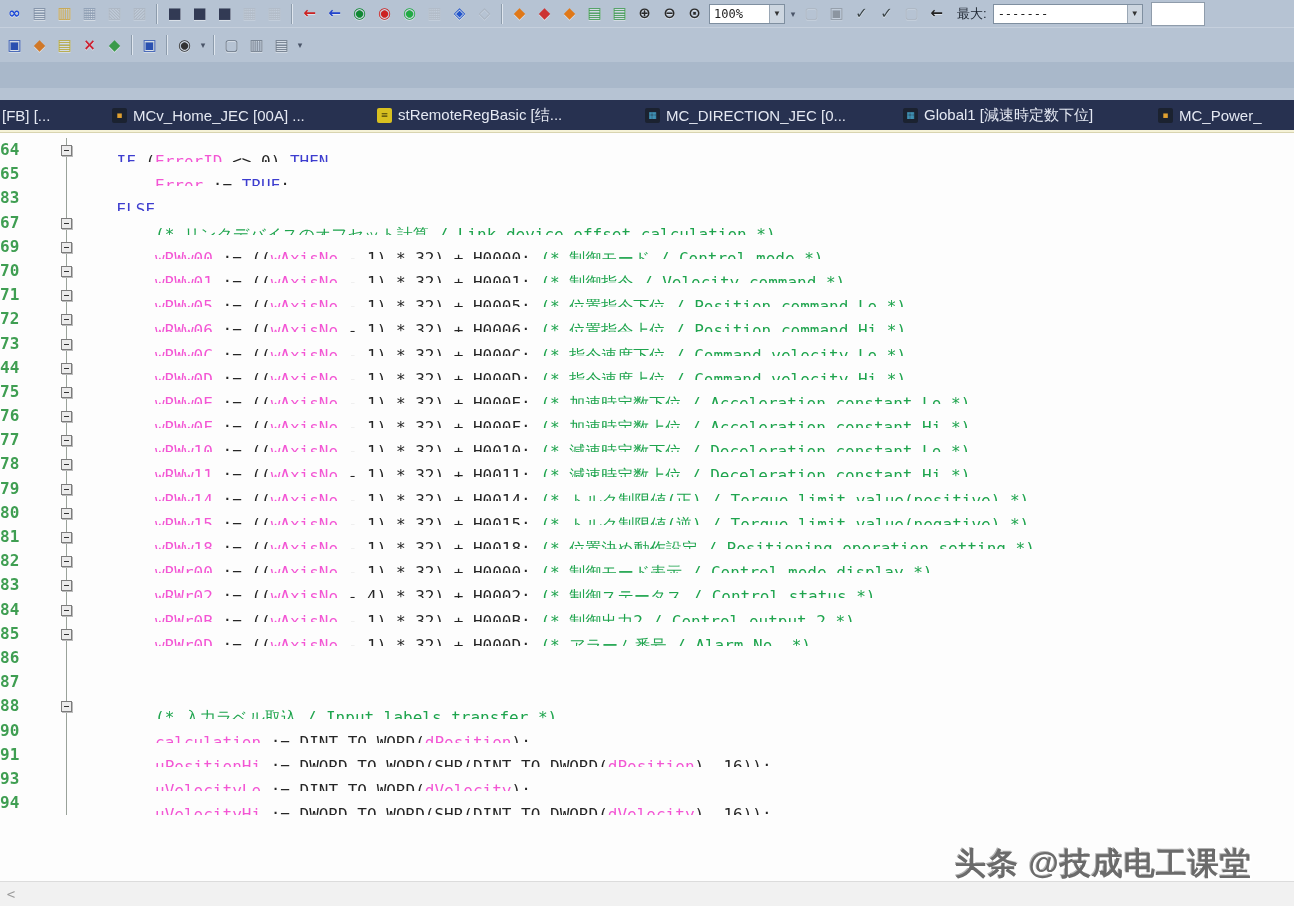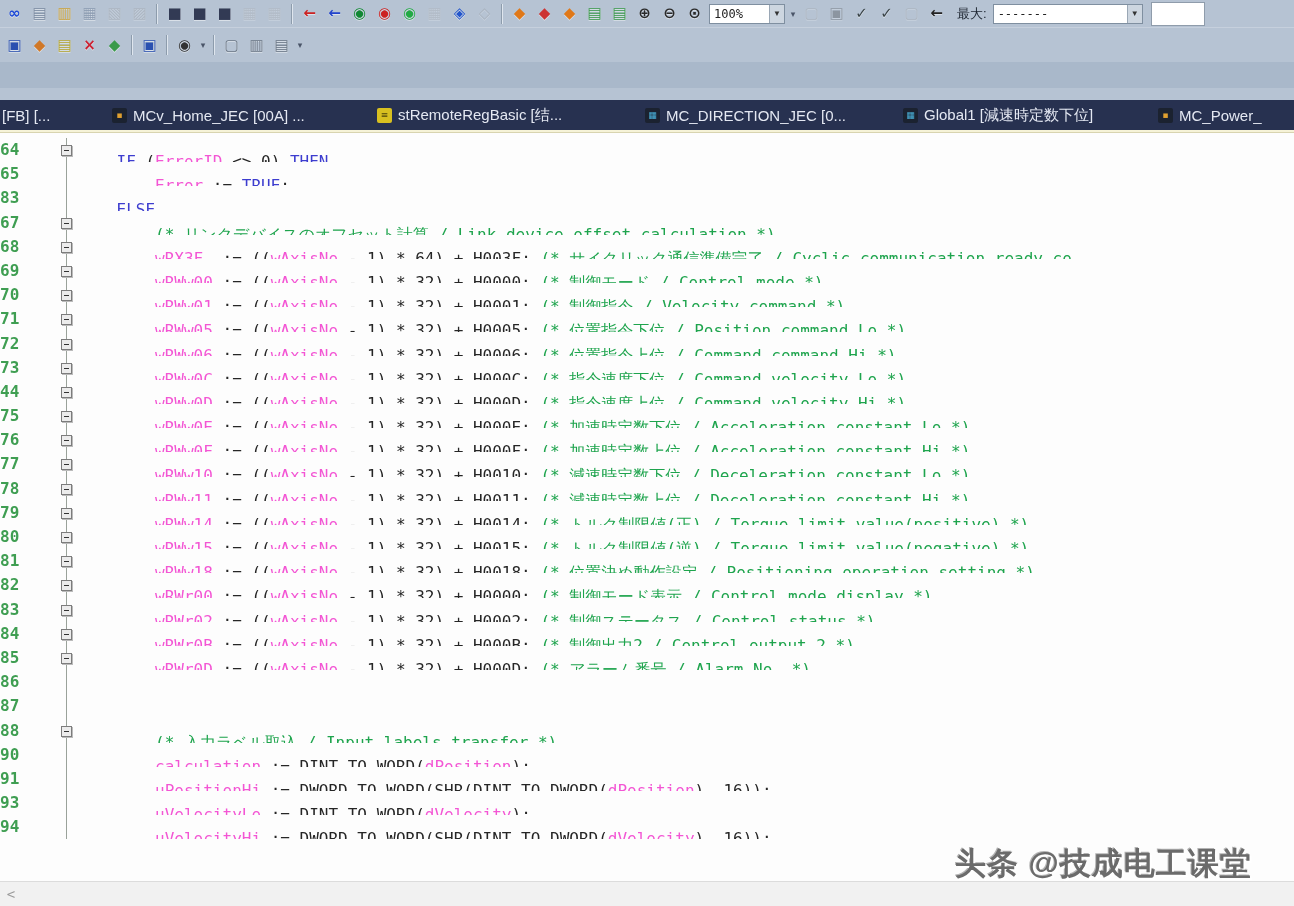--- a/index.html
+++ b/index.html
@@ -251,36 +251,35 @@
         <span class="tab-icon" style="background: rgb(27, 34, 48); color: rgb(224, 160, 48);">▪</span>
         <span>MC_Power_</span>
       </div>
     </div>
   <div id="tab-underline"></div>
   <div id="editor">
       <div class="line"><span class="ln">64</span><span class="fold"><span class="fold-box"></span></span><span class="code"><span class="sg-t">    </span><span class="sg-k">IF</span><span class="sg-t"> (</span><span class="sg-v">ErrorID</span><span class="sg-t"> &lt;&gt; 0) </span><span class="sg-k">THEN</span></span></div>
       <div class="line"><span class="ln">65</span><span class="fold"></span><span class="code"><span class="sg-t">        </span><span class="sg-v">Error</span><span class="sg-t"> := </span><span class="sg-k">TRUE</span><span class="sg-t">;</span></span></div>
       <div class="line"><span class="ln">83</span><span class="fold"></span><span class="code"><span class="sg-t">    </span><span class="sg-k">ELSE</span></span></div>
       <div class="line"><span class="ln">67</span><span class="fold"><span class="fold-box"></span></span><span class="code"><span class="sg-t">        </span><span class="sg-c">(* リンクデバイスのオフセット計算 / Link device offset calculation *)</span></span></div>
-      <div class="line"><span class="ln">68</span><span class="fold"><span class="fold-box"></span></span><span class="code"><span class="sg-t">        </span><span class="sg-v">wRX3F</span><span class="sg-t">  := ((</span><span class="sg-v">wAxisNo</span><span class="sg-t"> - 1) * 64) + H003F; </span><span class="sg-c">(* サイクリック通信準備完了 / Cyclic communication ready co</span></span></div>
       <div class="line"><span class="ln">69</span><span class="fold"><span class="fold-box"></span></span><span class="code"><span class="sg-t">        </span><span class="sg-v">wRWw00</span><span class="sg-t"> := ((</span><span class="sg-v">wAxisNo</span><span class="sg-t"> - 1) * 32) + H0000; </span><span class="sg-c">(* 制御モード / Control mode *)</span></span></div>
       <div class="line"><span class="ln">70</span><span class="fold"><span class="fold-box"></span></span><span class="code"><span class="sg-t">        </span><span class="sg-v">wRWw01</span><span class="sg-t"> := ((</span><span class="sg-v">wAxisNo</span><span class="sg-t"> - 1) * 32) + H0001; </span><span class="sg-c">(* 制御指令 / Velocity command *)</span></span></div>
       <div class="line"><span class="ln">71</span><span class="fold"><span class="fold-box"></span></span><span class="code"><span class="sg-t">        </span><span class="sg-v">wRWw05</span><span class="sg-t"> := ((</span><span class="sg-v">wAxisNo</span><span class="sg-t"> - 1) * 32) + H0005; </span><span class="sg-c">(* 位置指令下位 / Position command Lo *)</span></span></div>
-      <div class="line"><span class="ln">72</span><span class="fold"><span class="fold-box"></span></span><span class="code"><span class="sg-t">        </span><span class="sg-v">wRWw06</span><span class="sg-t"> := ((</span><span class="sg-v">wAxisNo</span><span class="sg-t"> - 1) * 32) + H0006; </span><span class="sg-c">(* 位置指令上位 / Command command Hi *)</span></span></div>
+      <div class="line"><span class="ln">72</span><span class="fold"><span class="fold-box"></span></span><span class="code"><span class="sg-t">        </span><span class="sg-v">wRWw06</span><span class="sg-t"> := ((</span><span class="sg-v">wAxisNo</span><span class="sg-t"> - 1) * 32) + H0006; </span><span class="sg-c">(* 位置指令上位 / Position command Hi *)</span></span></div>
       <div class="line"><span class="ln">73</span><span class="fold"><span class="fold-box"></span></span><span class="code"><span class="sg-t">        </span><span class="sg-v">wRWw0C</span><span class="sg-t"> := ((</span><span class="sg-v">wAxisNo</span><span class="sg-t"> - 1) * 32) + H000C; </span><span class="sg-c">(* 指令速度下位 / Command velocity Lo *)</span></span></div>
       <div class="line"><span class="ln">44</span><span class="fold"><span class="fold-box"></span></span><span class="code"><span class="sg-t">        </span><span class="sg-v">wRWw0D</span><span class="sg-t"> := ((</span><span class="sg-v">wAxisNo</span><span class="sg-t"> - 1) * 32) + H000D; </span><span class="sg-c">(* 指令速度上位 / Command velocity Hi *)</span></span></div>
       <div class="line"><span class="ln">75</span><span class="fold"><span class="fold-box"></span></span><span class="code"><span class="sg-t">        </span><span class="sg-v">wRWw0E</span><span class="sg-t"> := ((</span><span class="sg-v">wAxisNo</span><span class="sg-t"> - 1) * 32) + H000E; </span><span class="sg-c">(* 加速時定数下位 / Acceleration constant Lo *)</span></span></div>
       <div class="line"><span class="ln">76</span><span class="fold"><span class="fold-box"></span></span><span class="code"><span class="sg-t">        </span><span class="sg-v">wRWw0F</span><span class="sg-t"> := ((</span><span class="sg-v">wAxisNo</span><span class="sg-t"> - 1) * 32) + H000F; </span><span class="sg-c">(* 加速時定数上位 / Acceleration constant Hi *)</span></span></div>
       <div class="line"><span class="ln">77</span><span class="fold"><span class="fold-box"></span></span><span class="code"><span class="sg-t">        </span><span class="sg-v">wRWw10</span><span class="sg-t"> := ((</span><span class="sg-v">wAxisNo</span><span class="sg-t"> - 1) * 32) + H0010; </span><span class="sg-c">(* 減速時定数下位 / Deceleration constant Lo *)</span></span></div>
       <div class="line"><span class="ln">78</span><span class="fold"><span class="fold-box"></span></span><span class="code"><span class="sg-t">        </span><span class="sg-v">wRWw11</span><span class="sg-t"> := ((</span><span class="sg-v">wAxisNo</span><span class="sg-t"> - 1) * 32) + H0011; </span><span class="sg-c">(* 減速時定数上位 / Deceleration constant Hi *)</span></span></div>
       <div class="line"><span class="ln">79</span><span class="fold"><span class="fold-box"></span></span><span class="code"><span class="sg-t">        </span><span class="sg-v">wRWw14</span><span class="sg-t"> := ((</span><span class="sg-v">wAxisNo</span><span class="sg-t"> - 1) * 32) + H0014; </span><span class="sg-c">(* トルク制限値(正) / Torque limit value(positive) *)</span></span></div>
       <div class="line"><span class="ln">80</span><span class="fold"><span class="fold-box"></span></span><span class="code"><span class="sg-t">        </span><span class="sg-v">wRWw15</span><span class="sg-t"> := ((</span><span class="sg-v">wAxisNo</span><span class="sg-t"> - 1) * 32) + H0015; </span><span class="sg-c">(* トルク制限値(逆) / Torque limit value(negative) *)</span></span></div>
       <div class="line"><span class="ln">81</span><span class="fold"><span class="fold-box"></span></span><span class="code"><span class="sg-t">        </span><span class="sg-v">wRWw18</span><span class="sg-t"> := ((</span><span class="sg-v">wAxisNo</span><span class="sg-t"> - 1) * 32) + H0018; </span><span class="sg-c">(* 位置決め動作設定 / Positioning operation setting *)</span></span></div>
       <div class="line"><span class="ln">82</span><span class="fold"><span class="fold-box"></span></span><span class="code"><span class="sg-t">        </span><span class="sg-v">wRWr00</span><span class="sg-t"> := ((</span><span class="sg-v">wAxisNo</span><span class="sg-t"> - 1) * 32) + H0000; </span><span class="sg-c">(* 制御モード表示 / Control mode display *)</span></span></div>
-      <div class="line"><span class="ln">83</span><span class="fold"><span class="fold-box"></span></span><span class="code"><span class="sg-t">        </span><span class="sg-v">wRWr02</span><span class="sg-t"> := ((</span><span class="sg-v">wAxisNo</span><span class="sg-t"> - 1) * 32) + H0002; </span><span class="sg-c">(* 制御ステータス / Control status *)</span></span></div>
+      <div class="line"><span class="ln">83</span><span class="fold"><span class="fold-box"></span></span><span class="code"><span class="sg-t">        </span><span class="sg-v">wRWr02</span><span class="sg-t"> := ((</span><span class="sg-v">wAxisNo</span><span class="sg-t"> - 4) * 32) + H0002; </span><span class="sg-c">(* 制御ステータス / Control status *)</span></span></div>
       <div class="line"><span class="ln">84</span><span class="fold"><span class="fold-box"></span></span><span class="code"><span class="sg-t">        </span><span class="sg-v">wRWr0B</span><span class="sg-t"> := ((</span><span class="sg-v">wAxisNo</span><span class="sg-t"> - 1) * 32) + H000B; </span><span class="sg-c">(* 制御出力2 / Control output 2 *)</span></span></div>
       <div class="line"><span class="ln">85</span><span class="fold"><span class="fold-box"></span></span><span class="code"><span class="sg-t">        </span><span class="sg-v">wRWr0D</span><span class="sg-t"> := ((</span><span class="sg-v">wAxisNo</span><span class="sg-t"> - 1) * 32) + H000D; </span><span class="sg-c">(* アラーム番号 / Alarm No. *)</span></span></div>
       <div class="line"><span class="ln">86</span><span class="fold"></span><span class="code"></span></div>
       <div class="line"><span class="ln">87</span><span class="fold"></span><span class="code"></span></div>
       <div class="line"><span class="ln">88</span><span class="fold"><span class="fold-box"></span></span><span class="code"><span class="sg-t">        </span><span class="sg-c">(* 入力ラベル取込 / Input labels transfer *)</span></span></div>
       <div class="line"><span class="ln">90</span><span class="fold"></span><span class="code"><span class="sg-t">        </span><span class="sg-v">calculation</span><span class="sg-t"> := DINT_TO_WORD(</span><span class="sg-v">dPosition</span><span class="sg-t">);</span></span></div>
       <div class="line"><span class="ln">91</span><span class="fold"></span><span class="code"><span class="sg-t">        </span><span class="sg-v">uPositionHi</span><span class="sg-t"> := DWORD_TO_WORD(SHR(DINT_TO_DWORD(</span><span class="sg-v">dPosition</span><span class="sg-t">), 16));</span></span></div>
       <div class="line"><span class="ln">93</span><span class="fold"></span><span class="code"><span class="sg-t">        </span><span class="sg-v">uVelocityLo</span><span class="sg-t"> := DINT_TO_WORD(</span><span class="sg-v">dVelocity</span><span class="sg-t">);</span></span></div>
       <div class="line"><span class="ln">94</span><span class="fold"></span><span class="code"><span class="sg-t">        </span><span class="sg-v">uVelocityHi</span><span class="sg-t"> := DWORD_TO_WORD(SHR(DINT_TO_DWORD(</span><span class="sg-v">dVelocity</span><span class="sg-t">), 16));</span></span></div>
     </div>

